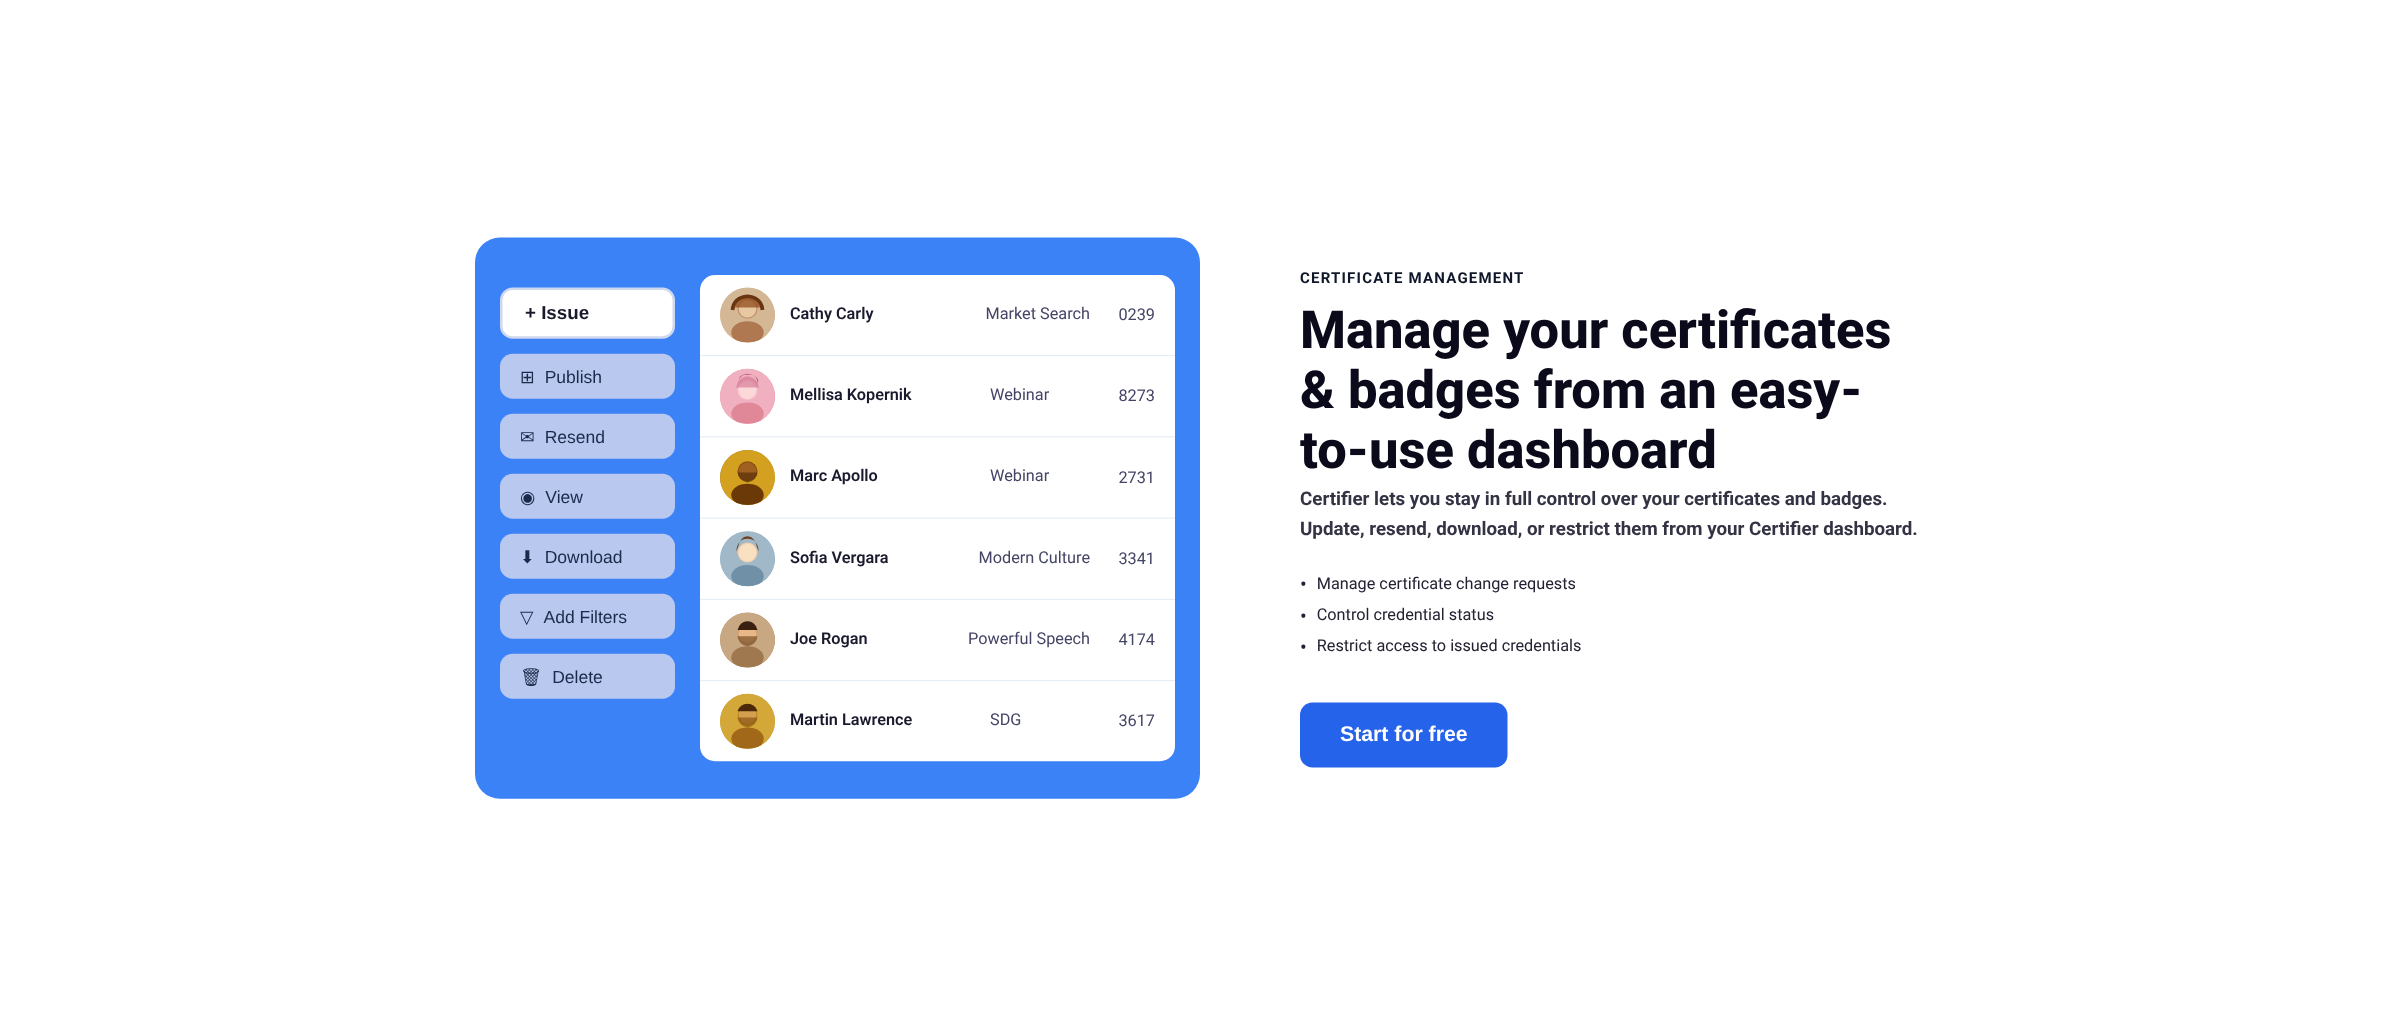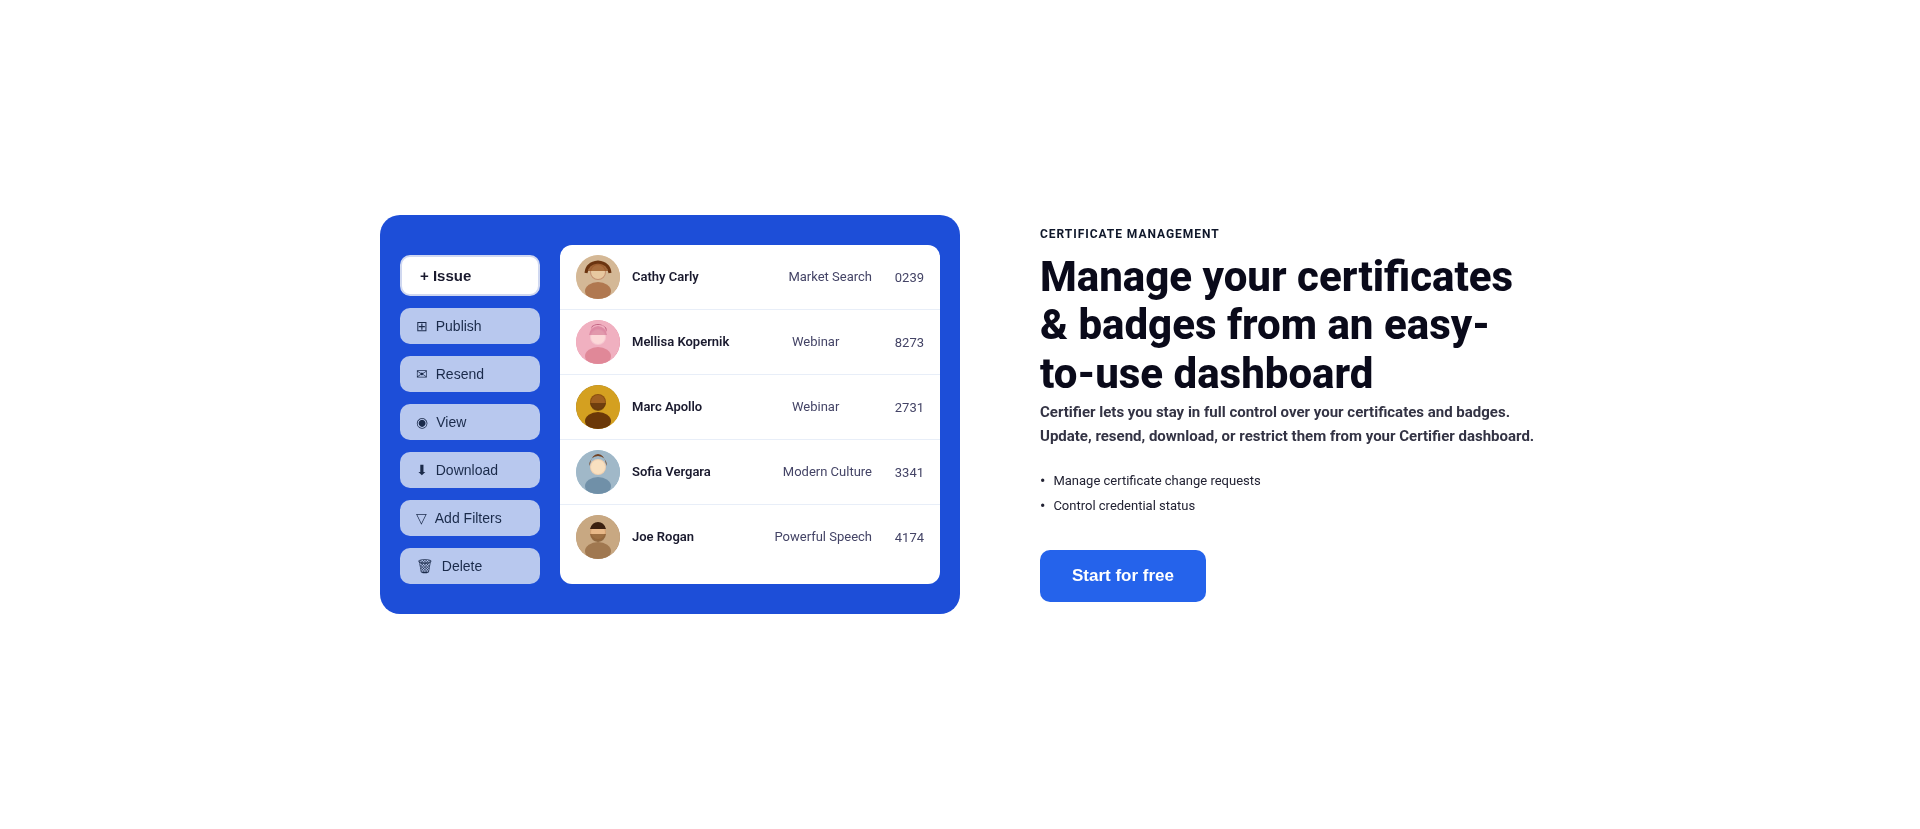--- a/index.html
+++ b/index.html
@@ -16,21 +16,21 @@
       display: flex;
       align-items: center;
       justify-content: center;
       gap: 80px;
       width: 100%;
       max-width: 1300px;
       padding: 40px;
     }
     
     .left-panel {
-      background: #1d4ed8;
+      background: #3b82f6;
       border-radius: 20px;
       padding: 30px 20px 30px 20px;
       display: flex;
       gap: 0;
       min-width: 580px;
     }
     .action-sidebar {
       display: flex;
       flex-direction: column;
       gap: 12px;
@@ -315,32 +315,54 @@
             <path d="M14,14 Q16,7 22,7 Q28,7 30,14" fill="#3a2010"></path>
           </svg>
         </div>
         <div class="person-info">
           <div class="person-name">Joe Rogan</div>
         </div>
         <div class="course-name">Powerful Speech</div>
         <div class="cert-number">4174</div>
       </div>
 
+      <div class="table-row">
+        <div class="avatar av7">
+          <svg width="44" height="44" viewBox="0 0 44 44" xmlns="http://www.w3.org/2000/svg">
+            <circle cx="22" cy="22" r="22" fill="#d4a838"></circle>
+            <circle cx="22" cy="17" r="8" fill="#c08828"></circle>
+            <ellipse cx="22" cy="36" rx="13" ry="9" fill="#a06818"></ellipse>
+            <circle cx="22" cy="17" r="7" fill="#d4a050"></circle>
+
+            <path d="M14,19 Q15,26 22,27 Q29,26 30,19" fill="#7B4808" opacity="0.6"></path>
+
+            <path d="M14,14 Q16,8 22,8 Q28,8 30,14" fill="#4a2808"></path>
+          </svg>
+        </div>
+        <div class="person-info">
+          <div class="person-name">Martin Lawrence</div>
+        </div>
+        <div class="course-name">SDG</div>
+        <div class="cert-number">3617</div>
+      </div>
     </div>
   </div>
 
   <div class="right-panel">
     <div class="section-label">CERTIFICATE MANAGEMENT</div>
     <h1 class="main-heading">Manage your certificates &amp; badges from an easy-to-use dashboard</h1>
     <p class="description">Certifier lets you stay in full control over your certificates and badges. Update, resend, download, or restrict them from your Certifier dashboard.</p>
     <ul class="bullet-list">
       <li>
         <span>Manage certificate change requests</span>
       </li>
       <li>
         <span>Control credential status</span>
       </li>
+      <li>
+        <span>Restrict access to issued credentials</span>
+      </li>
     </ul>
     <button class="btn-start">
       <span>Start for free</span>
     </button>
   </div>
 </div>
 
 </body></html>

